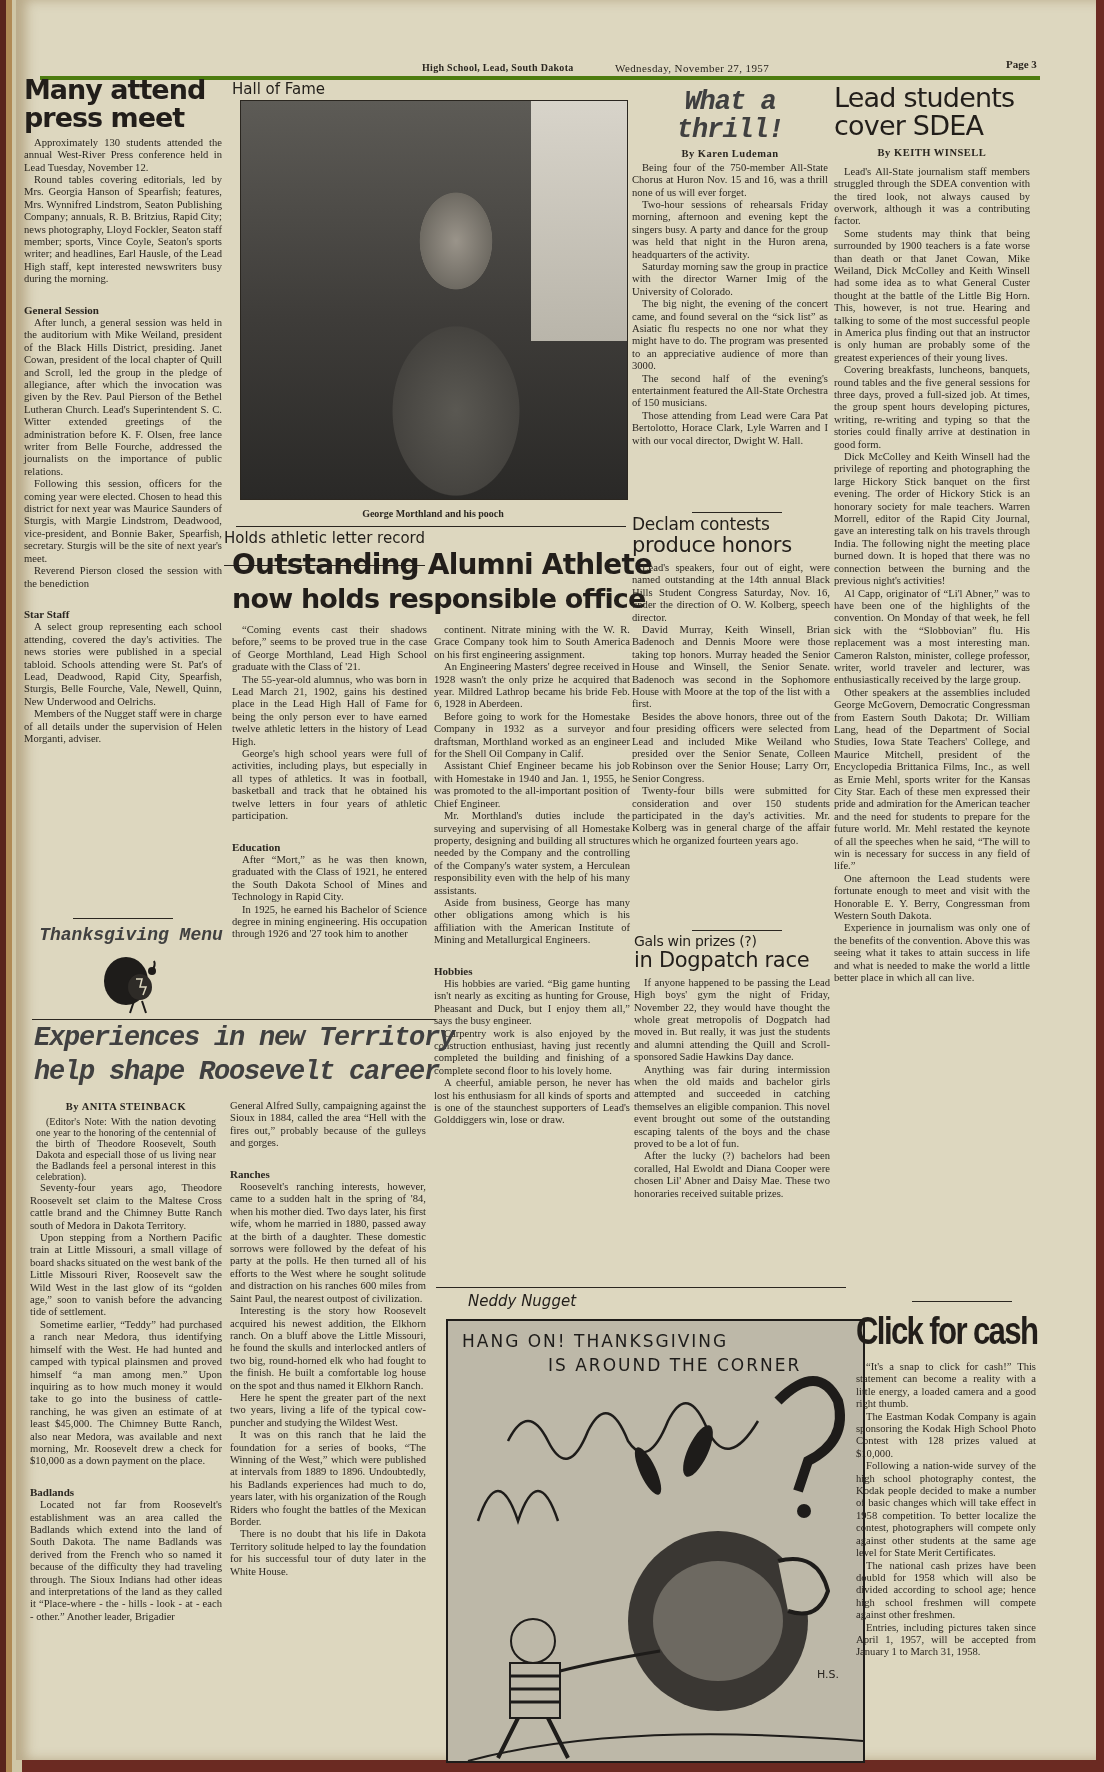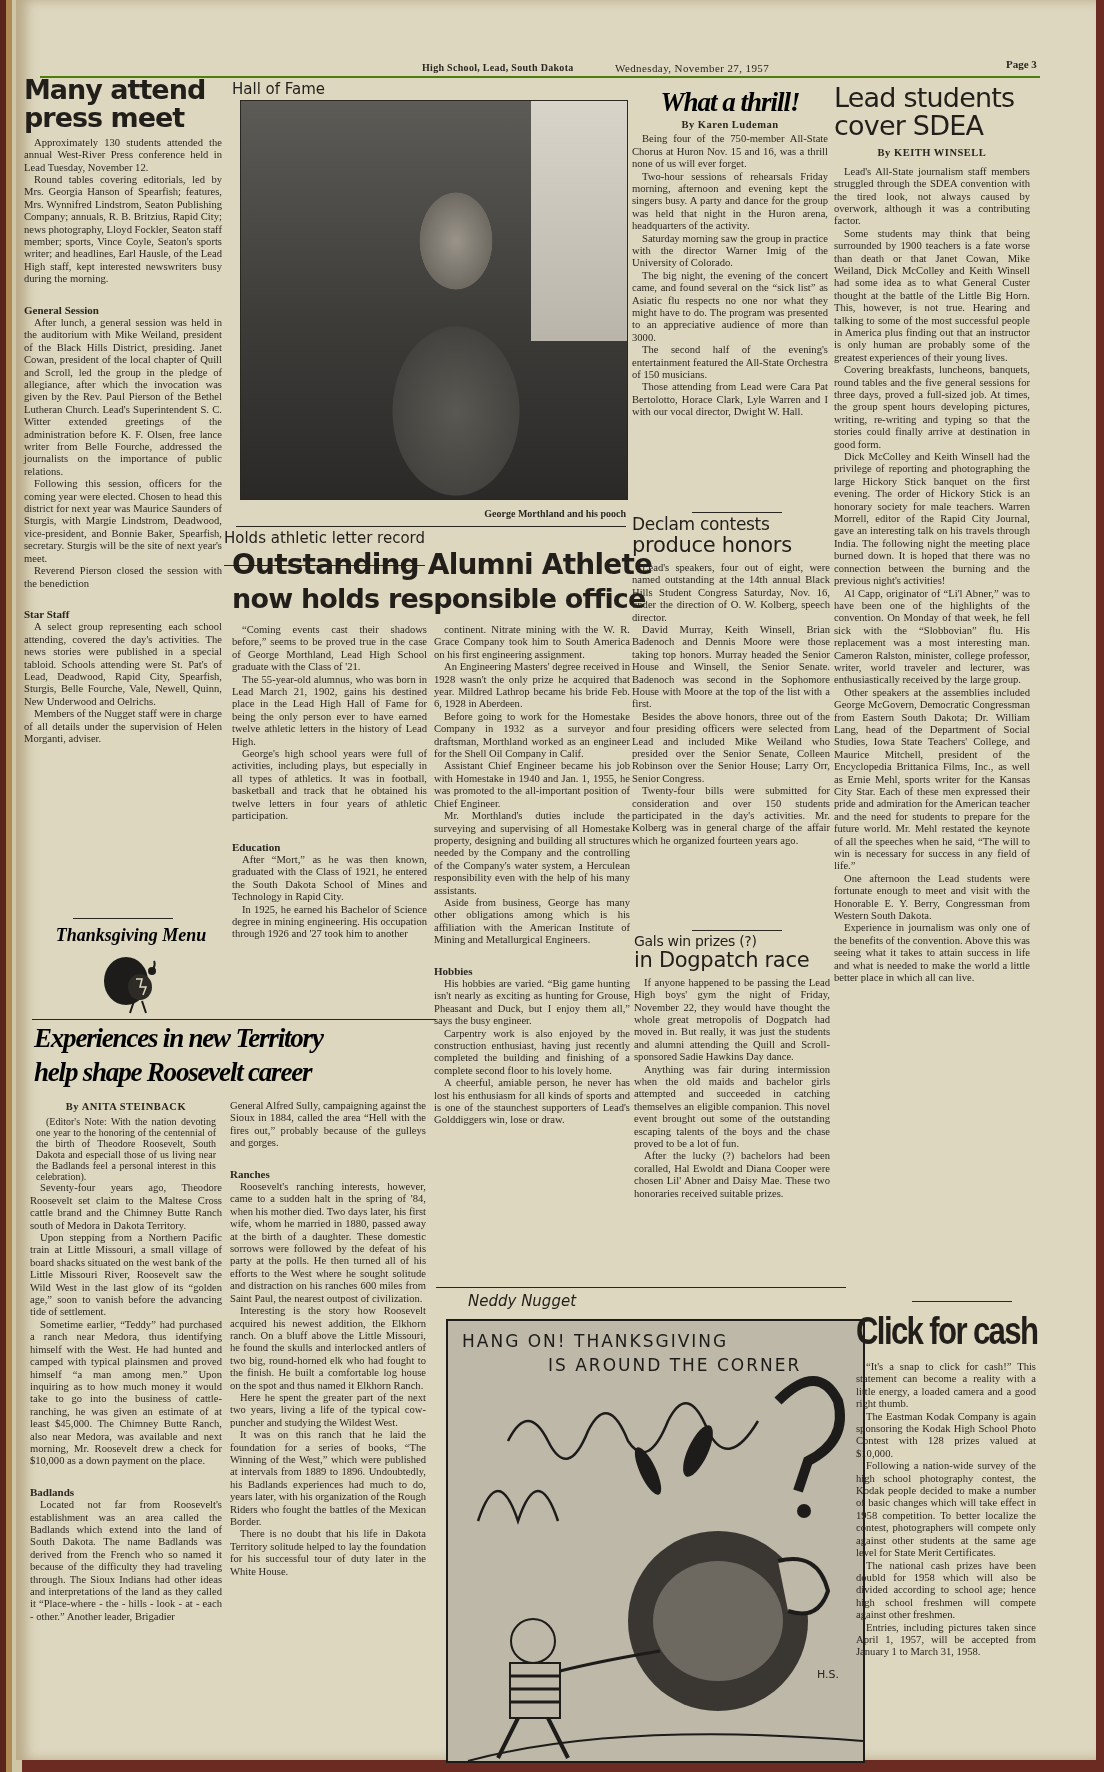--- a/index.html
+++ b/index.html
@@ -14,46 +14,46 @@
     background: #ddd7bf;
     box-shadow: inset 10px 0 12px rgba(120,90,40,0.35);
   }
   .binding {
     position: absolute; left: 0; top: 0; width: 22px; height: 1772px;
     background: linear-gradient(90deg, #5a241c 0 6px, #b08a55 6px 12px, #cfc6a6 12px 22px);
   }
   .abs { position: absolute; }
   .masthead {
     left: 24px; top: 60px; width: 1000px; height: 16px;
-    border-bottom: 2px solid #4d7c0f;
+    border-bottom: 4px solid #4d7c0f;
     font-size: 10px; font-weight: bold;
   }
   .mh-school { position: absolute; left: 382px; top: 2px; letter-spacing: 0.3px; }
   .mh-date { position: absolute; left: 575px; top: 2px; font-weight: normal; font-size: 11px; letter-spacing: 0.4px; }
   .mh-page { position: absolute; left: 966px; top: -2px; font-size: 11px; }
   .head-sans { font-family: "DejaVu Sans", sans-serif; font-weight: bold; color: #221e1a; letter-spacing: -1px; line-height: 1.05; }
-  .head-italic { font-family: Liberation Serif, serif; font-weight: bold; font-style: italic; color: #000000; letter-spacing: -1px; line-height: 1.05; }
+  .head-italic { font-family: Liberation Mono, monospace; font-weight: bold; font-style: italic; color: #404040; letter-spacing: -1px; line-height: 1.05; }
   .head-cond { font-family: "Liberation Sans", sans-serif; font-weight: bold; color: #221e1a; letter-spacing: -2px; transform: scaleX(0.82); transform-origin: left; }
   .kicker { font-family: "DejaVu Sans", sans-serif; font-size: 15px; color: #221e1a; }
   .col { font-size: 10.6px; line-height: 12.4px; text-align: justify; hyphens: auto; }
   .col p { margin: 0; text-indent: 10px; }
   .col .sub { font-weight: bold; margin: 18px 0 1px 0; font-size: 11px; }
   .byline { text-align: center; font-weight: bold; font-size: 10.5px; letter-spacing: 0.5px; margin: 3px 0 3px 0; }
   .rule { position: absolute; height: 0; border-top: 1.5px solid #2a2620; }
   .photo {
     left: 224px; top: 100px; width: 386px; height: 398px;
     background:
       radial-gradient(ellipse 60px 80px at 215px 140px, #9a948a 0%, #6e6a62 60%, transparent 61%),
       radial-gradient(ellipse 90px 120px at 215px 310px, #5a5852 0%, #45433f 70%, transparent 71%),
       radial-gradient(ellipse 55px 45px at 235px 345px, #e4e0d8 0%, #c8c4bc 60%, transparent 61%),
       linear-gradient(180deg, #5d5b56 0%, #3e3c39 55%, #2a2927 100%);
     border: 1px solid #2a2620;
   }
   .photo-wall { position: absolute; right: 0; top: 0; width: 96px; height: 240px; background: linear-gradient(180deg,#d8d4ca,#b9b5aa); }
-  .caption { font-size: 10px; font-weight: bold; text-align: right; }
+  .caption { font-size: 10px; font-weight: bold; text-align: center; }
   .cartoon {
     left: 430px; top: 1319px; width: 415px; height: 440px;
     background: #bdb8a8; border: 2px solid #1e1c1a; overflow: hidden;
   }
   .cartoon-text { font-family: "DejaVu Sans", sans-serif; font-size: 17px; color: #1e1c1a; letter-spacing: 2px; font-weight: normal; }
 </style>
 </head>
 <body>
 
 <div class="binding"></div>

